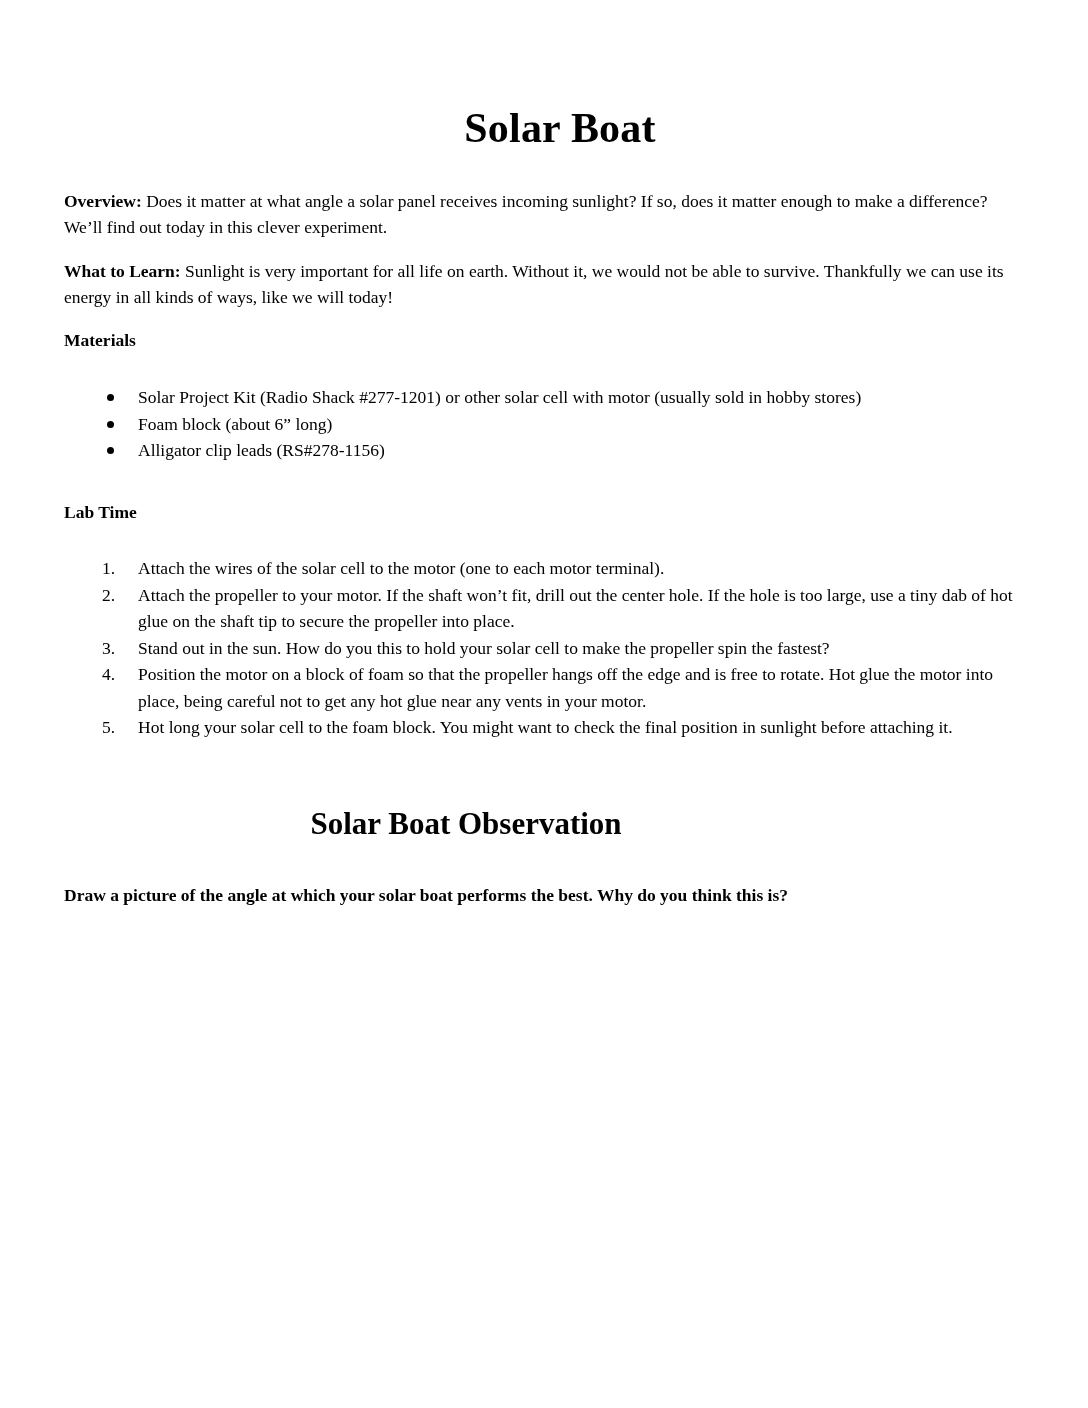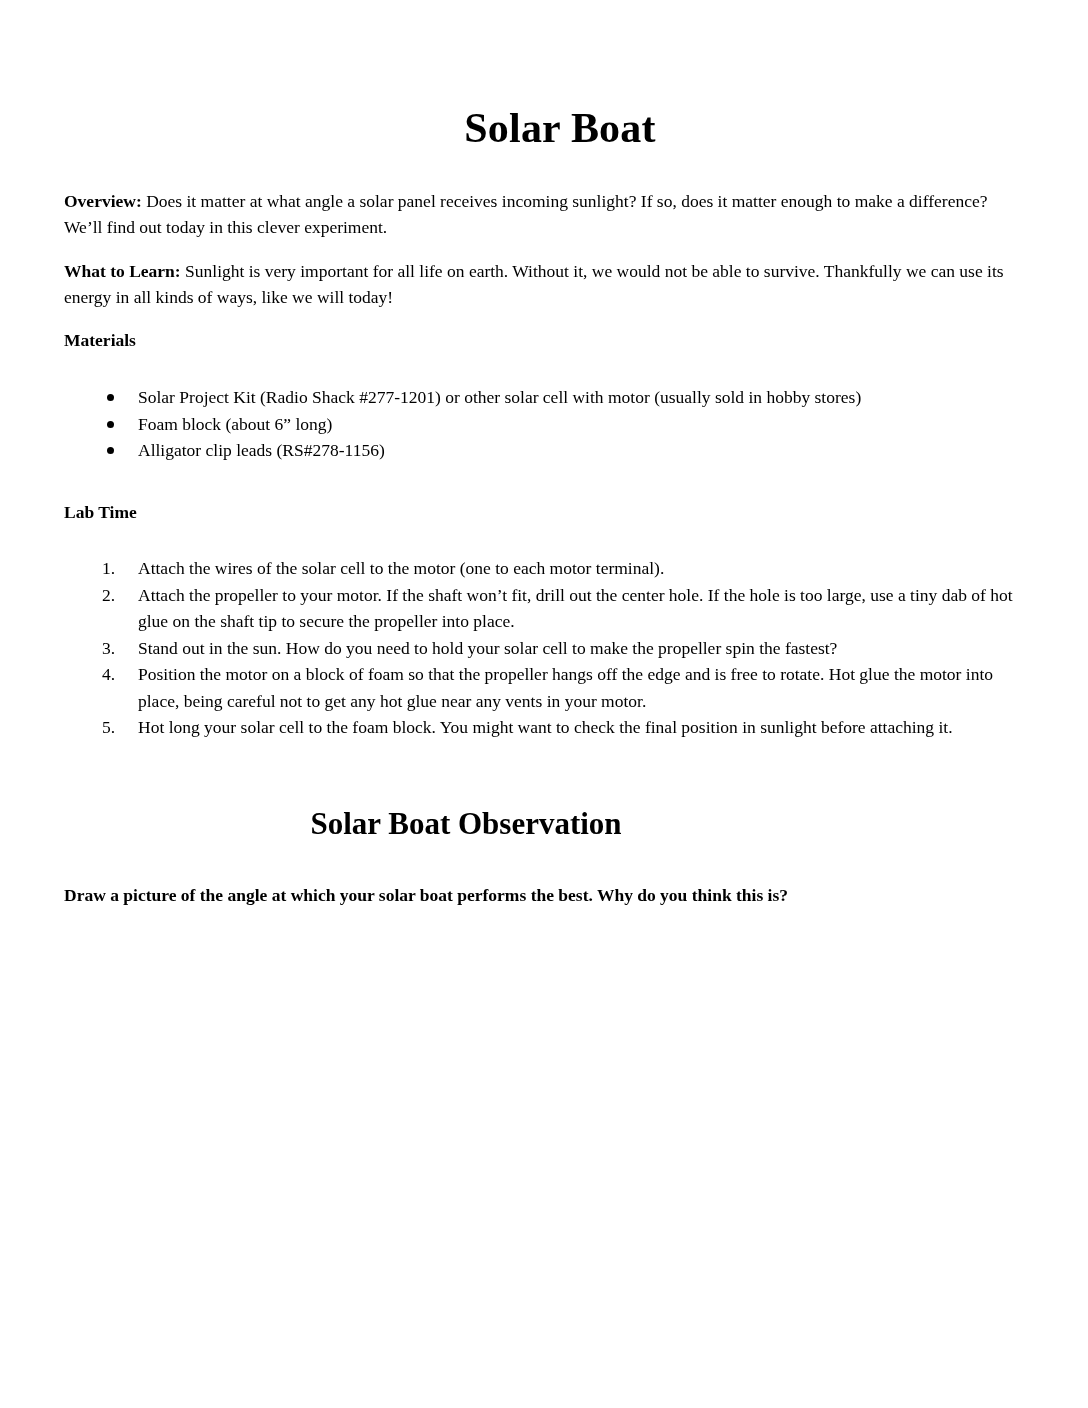--- a/index.html
+++ b/index.html
@@ -34,21 +34,21 @@
     <li><span class="bullet-dot"></span><span>Solar Project Kit (Radio Shack #277-1201) or other solar cell with motor (usually sold in hobby stores)</span></li>
     <li><span class="bullet-dot"></span><span>Foam block (about 6” long)</span></li>
     <li><span class="bullet-dot"></span><span>Alligator clip leads (RS#278-1156)</span></li>
   </ul>
 
   <h3 class="subhead" style="top:502px;">Lab Time</h3>
 
   <ol class="steps" style="top:545px;">
     <li><span class="marker">1.</span><span>Attach the wires of the solar cell to the motor (one to each motor terminal).</span></li>
     <li><span class="marker">2.</span><span>Attach the propeller to your motor. If the shaft won’t fit, drill out the center hole. If the hole is too large, use a tiny dab of hot glue on the shaft tip to secure the propeller into place.</span></li>
-    <li><span class="marker">3.</span><span>Stand out in the sun. How do you need to hold your solar cell to make the propeller spin the fastest?</span></li>
+    <li><span class="marker">3.</span><span>Stand out in the sun. How do you this to hold your solar cell to make the propeller spin the fastest?</span></li>
     <li><span class="marker">4.</span><span>Position the motor on a block of foam so that the propeller hangs off the edge and is free to rotate. Hot glue the motor into place, being careful not to get any hot glue near any vents in your motor.</span></li>
     <li><span class="marker">5.</span><span>Hot long your solar cell to the foam block. You might want to check the final position in sunlight before attaching it.</span></li>
   </ol>
 
   <h2 class="h2">Solar Boat Observation</h2>
 
   <p class="para text" style="top:882px; font-weight:bold;">Draw a picture of the angle at which your solar boat performs the best. Why do you think this is?</p>
 
   <div style="position:absolute; left:64px; top:870px; width:960px; height:480px;"></div>
 </div>

